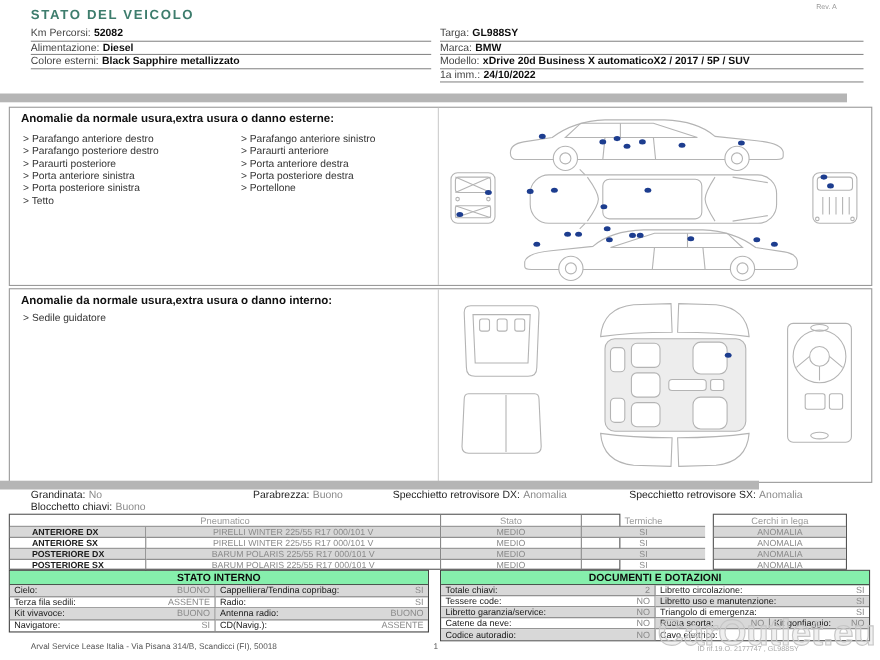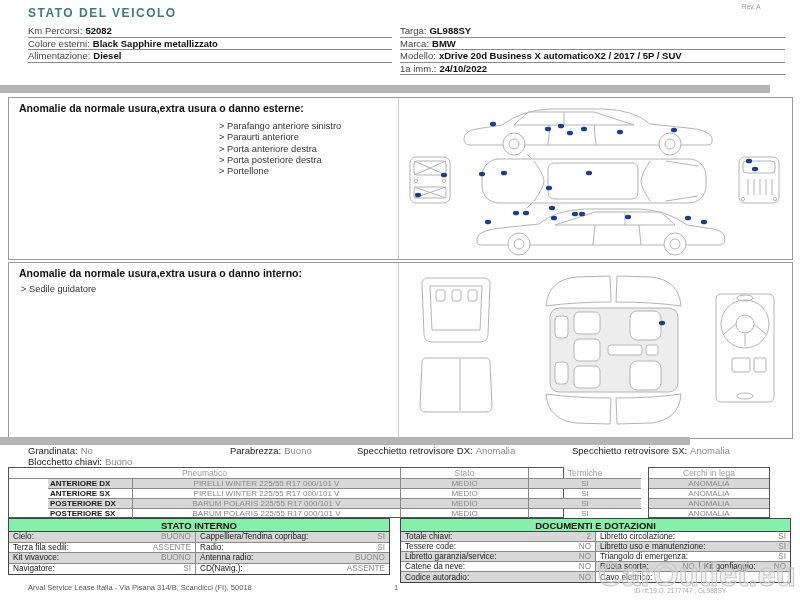--- a/index.html
+++ b/index.html
@@ -29,21 +29,21 @@
   .cv{color:#8a8a8a;margin-left:3px;}
   
   .ttable{display:grid;grid-template-columns:124px 268px 128px 112px;
           grid-template-rows:11px 10px 10px 10px 10px;border:1px solid #555;box-sizing:border-box;}
   .ctable{display:grid;grid-template-columns:1fr;grid-template-rows:11px 10px 10px 10px 10px;
           border:1px solid #555;box-sizing:border-box;}
   .tc{border-right:1px solid #888;border-bottom:1px solid #888;box-sizing:border-box;
       font-size:8px;line-height:9px;text-align:center;color:#8a8a8a;overflow:hidden;}
   .tc.last{border-right:none;}
   .tc.hdr{font-size:8.5px;color:#9a9a9a;line-height:10px;}
-  .tc.pos{font-weight:bold;color:#1a1a1a;text-align:left;padding-left:2px;margin-left:39px;}
+  .tc.pos{font-weight:bold;color:#1a1a1a;text-align:left;padding-left:20px;}
   .tc.bot{border-bottom:none;}
   .g{background:#d8d8d8;}
   
   .btable{display:grid;border:1px solid #444;box-sizing:border-box;}
   .bhead{grid-column:1/3;background:#86efac;font-weight:bold;font-size:9.5px;line-height:13px;
          text-align:center;color:#0d0d0d;border-bottom:1px solid #444;box-sizing:border-box;}
   .bc{display:flex;justify-content:space-between;align-items:center;padding:0 4px;
       font-size:8.2px;border-bottom:1px solid #8a8a8a;box-sizing:border-box;overflow:hidden;white-space:nowrap;}
   .bc .bl{color:#1a1a1a;}
   .bc .bv{color:#8a8a8a;margin-left:2px;}
@@ -61,35 +61,43 @@
 </head>
 <body>
 
 <div id="page">
 
   <div class="abs title" style="left:28px;top:6px;color:#3e7d6d;">STATO DEL VEICOLO</div>
   <div class="abs rev" style="left:742px;top:3px;">Rev. A</div>
 
   <div class="abs" style="left:28px;top:25px;width:364px;">
     <div class="field-row"><span class="flabel">Km Percorsi:</span><span class="fvalue">52082</span></div>
+    <div class="field-row"><span class="flabel">Alimentazione:</span><span class="fvalue">Diesel</span></div>
     <div class="field-row"><span class="flabel">Colore esterni:</span><span class="fvalue">Black Sapphire metallizzato</span></div>
-    <div class="field-row"><span class="flabel">Alimentazione:</span><span class="fvalue">Diesel</span></div>
   </div>
 
   <div class="abs" style="left:400px;top:25px;width:385px;">
     <div class="field-row"><span class="flabel">Targa:</span><span class="fvalue">GL988SY</span></div>
     <div class="field-row"><span class="flabel">Marca:</span><span class="fvalue">BMW</span></div>
     <div class="field-row"><span class="flabel">Modello:</span><span class="fvalue">xDrive 20d Business X automaticoX2 / 2017 / 5P / SUV</span></div>
     <div class="field-row"><span class="flabel">1a imm.:</span><span class="fvalue">24/10/2022</span></div>
   </div>
 
   <div class="abs band" style="left:0;top:85px;width:770px;height:8px;"></div>
 
   <div class="abs secbox" style="left:8px;top:97px;width:783px;height:161px;">
     <div class="sechead">Anomalie da normale usura,extra usura o danno esterne:</div>
+    <div class="alist" style="left:12px;top:23px;width:195px;">
+        <div>&gt; Parafango anteriore destro</div>
+        <div>&gt; Parafango posteriore destro</div>
+        <div>&gt; Paraurti posteriore</div>
+        <div>&gt; Porta anteriore sinistra</div>
+        <div>&gt; Porta posteriore sinistra</div>
+        <div>&gt; Tetto</div>
+      </div>
     <div class="alist" style="left:210px;top:23px;width:185px;">
         <div>&gt; Parafango anteriore sinistro</div>
         <div>&gt; Paraurti anteriore</div>
         <div>&gt; Porta anteriore destra</div>
         <div>&gt; Porta posteriore destra</div>
         <div>&gt; Portellone</div>
       </div>
     <div class="vdiv"></div>
     <svg class="abs" style="left:389px;top:1px;" width="393" height="157" viewBox="0 0 393 157">
       <defs>

